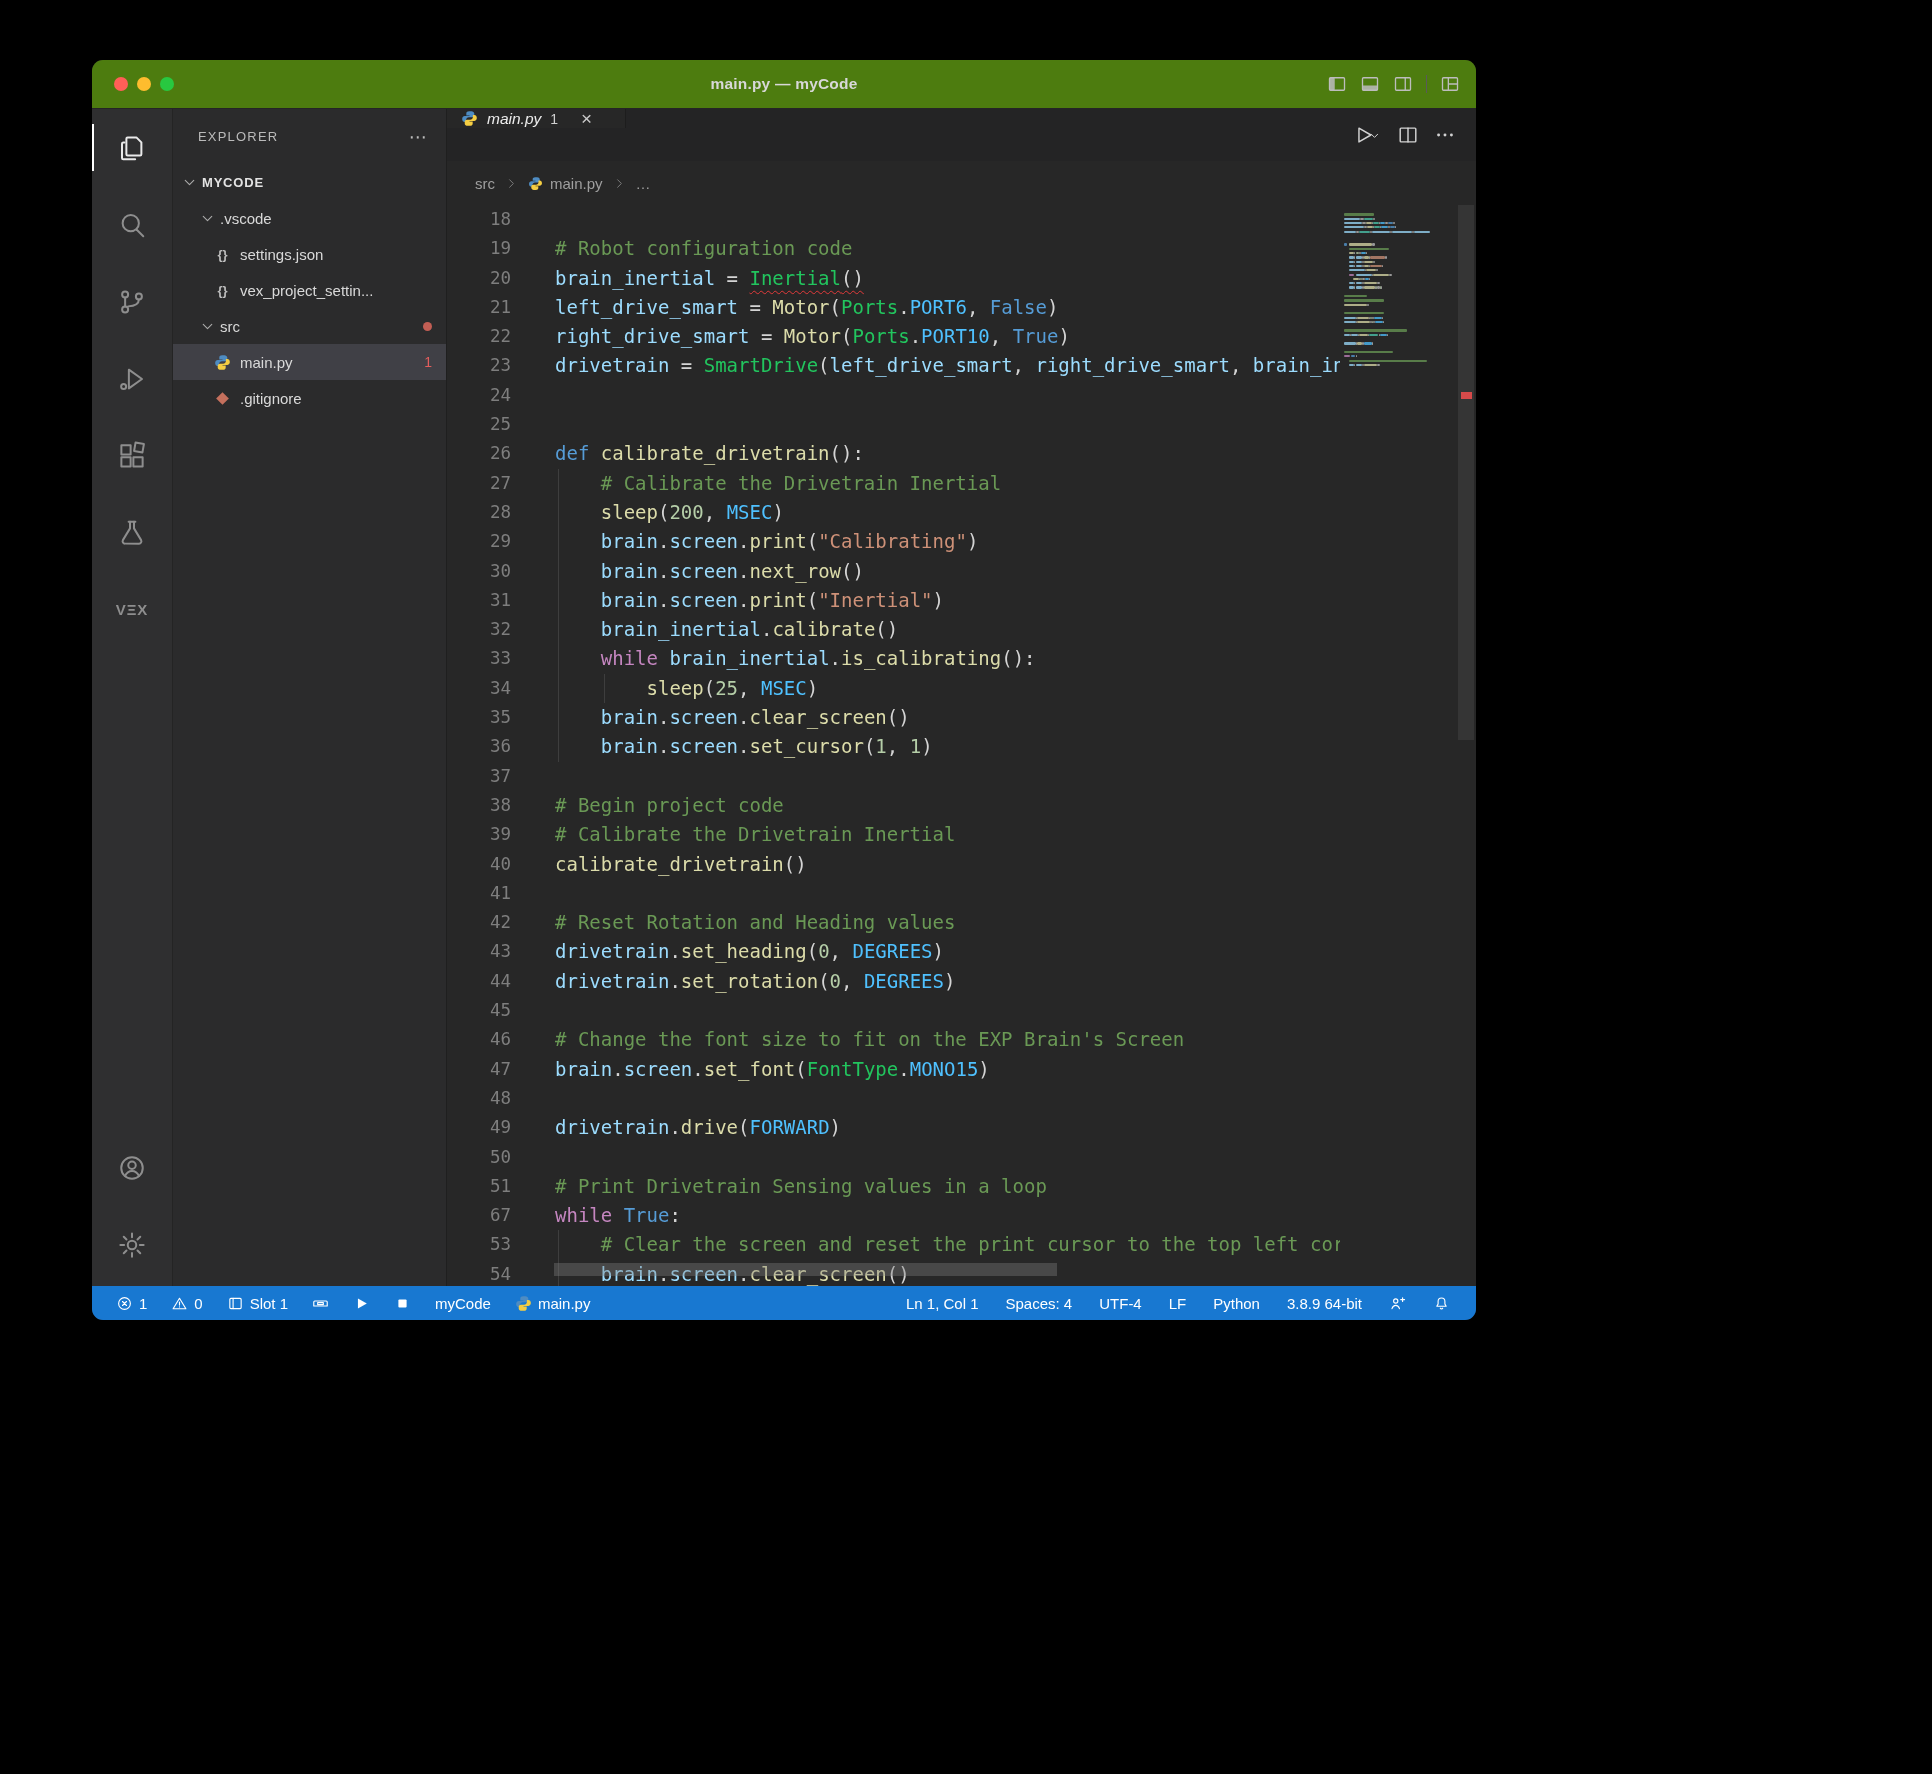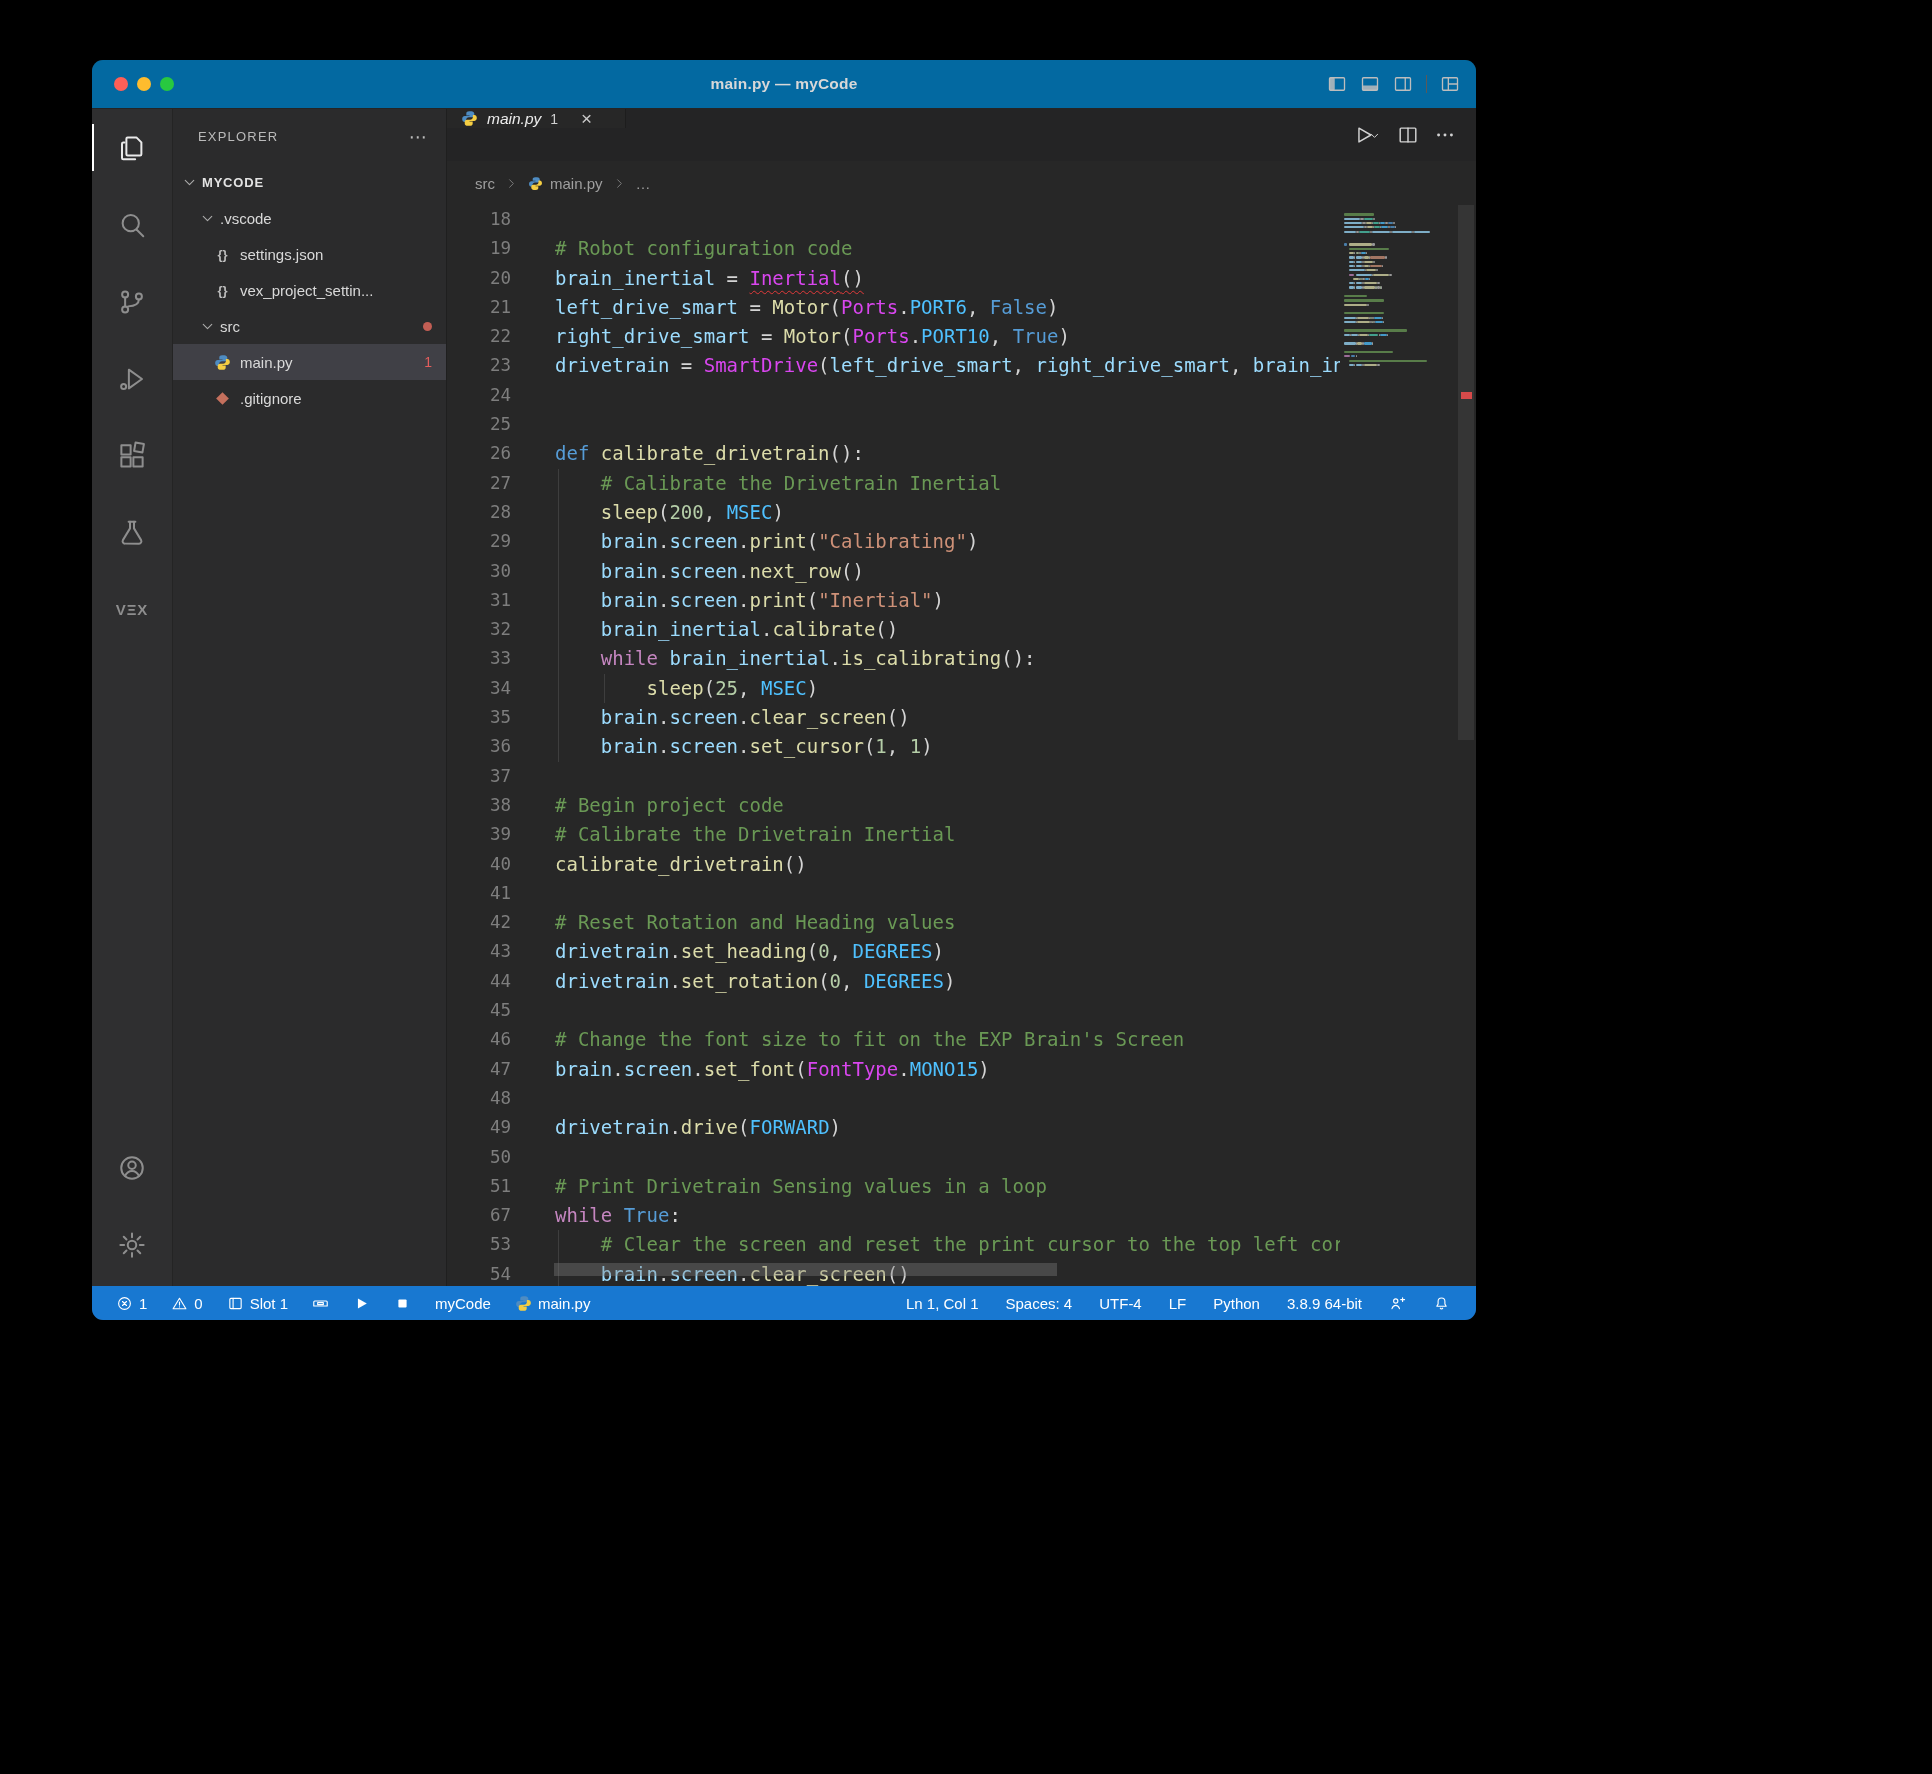--- a/index.html
+++ b/index.html
@@ -1,20 +1,20 @@
 <!DOCTYPE html>
 <html><head>
 <meta charset="utf-8">
 <style>
   html,body{margin:0;padding:0;width:1932px;height:1774px;background:#000;overflow:hidden;
     font-family:"Liberation Sans",sans-serif;-webkit-font-smoothing:antialiased;}
   #window{position:absolute;left:92px;top:60px;width:1384px;height:1260px;background:#272727;
     border-radius:11px;overflow:hidden;box-shadow:0 30px 90px rgba(0,0,0,.7);}
   
-  #titlebar{position:absolute;left:0;top:0;right:0;height:48px;background:#0369a1;border-bottom:1px solid #252525;}
+  #titlebar{position:absolute;left:0;top:0;right:0;height:48px;background:#4d7c0f;border-bottom:1px solid #252525;}
   #traffic{position:absolute;left:22px;top:17px;display:flex;gap:9px;}
   .tl{width:14px;height:14px;border-radius:50%;}
   #title{position:absolute;left:0;right:0;top:0;height:48px;display:flex;align-items:center;justify-content:center;
     color:#d8d8d8;font-size:15.5px;font-weight:700;letter-spacing:.2px;}
   #tb-actions{position:absolute;right:16px;top:0;height:48px;display:flex;align-items:center;gap:13px;color:#bdbdbd;}
   #tb-actions .ico{width:20px;height:20px;}
   .tb-sep{width:1px;height:18px;background:#5a5a5a;}
   
   #main{position:absolute;left:0;top:49px;right:0;bottom:34px;display:flex;}
   #activitybar{width:80px;background:#2f2f30;border-right:1px solid #242424;display:flex;flex-direction:column;justify-content:space-between;}
@@ -56,21 +56,21 @@
   #ed-actions .ico.small{width:15px;height:15px;margin-left:-10px;}
   #breadcrumbs{height:44px;display:flex;align-items:center;gap:9px;padding-left:28px;font-size:15px;color:#9f9f9f;}
   #breadcrumbs .chev{width:15px;height:15px;color:#7b7b7b;}
   #breadcrumbs .pyico{width:15px;height:15px;}
   
   #code-area{position:relative;flex:1;overflow:hidden;font-family:"DejaVu Sans Mono",monospace;font-size:19px;}
   #gutter{position:absolute;left:0;top:0;width:64px;text-align:right;color:#7e7e7e;font-size:17.5px;}
   .ln-num{height:29.3px;line-height:29.3px;}
   #code{position:absolute;left:108px;top:0;right:136px;overflow:hidden;white-space:pre;color:#d4d4d4;}
   .code-line{height:29.3px;line-height:29.3px;background-repeat:no-repeat;}
-  .tok-c{color:#6A9955}.tok-k{color:#569CD6}.tok-w{color:#C586C0}.tok-f{color:#DCDCAA}.tok-t{color:#d946ef}
+  .tok-c{color:#6A9955}.tok-k{color:#569CD6}.tok-w{color:#C586C0}.tok-f{color:#DCDCAA}.tok-t{color:#22c55e}
   .tok-v{color:#9CDCFE}.tok-s{color:#CE9178}.tok-n{color:#B5CEA8}.tok-o{color:#4FC1FF}.tok-p{color:#d4d4d4}
   .sq{text-decoration-line:underline;text-decoration-style:wavy;text-decoration-color:#e13a3a;
       text-decoration-thickness:1px;text-underline-offset:5px;}
   #minimap{position:absolute;right:20px;top:4px;width:112px;bottom:0;}
   .mm-bar{position:absolute;height:2.3px;border-radius:1px;opacity:.75;}
   #vscroll{position:absolute;right:0;top:0;width:20px;bottom:0;}
   #vthumb{position:absolute;left:2px;right:2px;top:0;height:535px;background:rgba(140,140,140,.14);}
   #err-marker{position:absolute;left:5px;top:187px;width:11px;height:7px;background:#d64a4a;}
   #hthumb{position:absolute;left:107px;bottom:10px;width:503px;height:13px;background:rgba(125,125,125,.38);z-index:3;}
   

